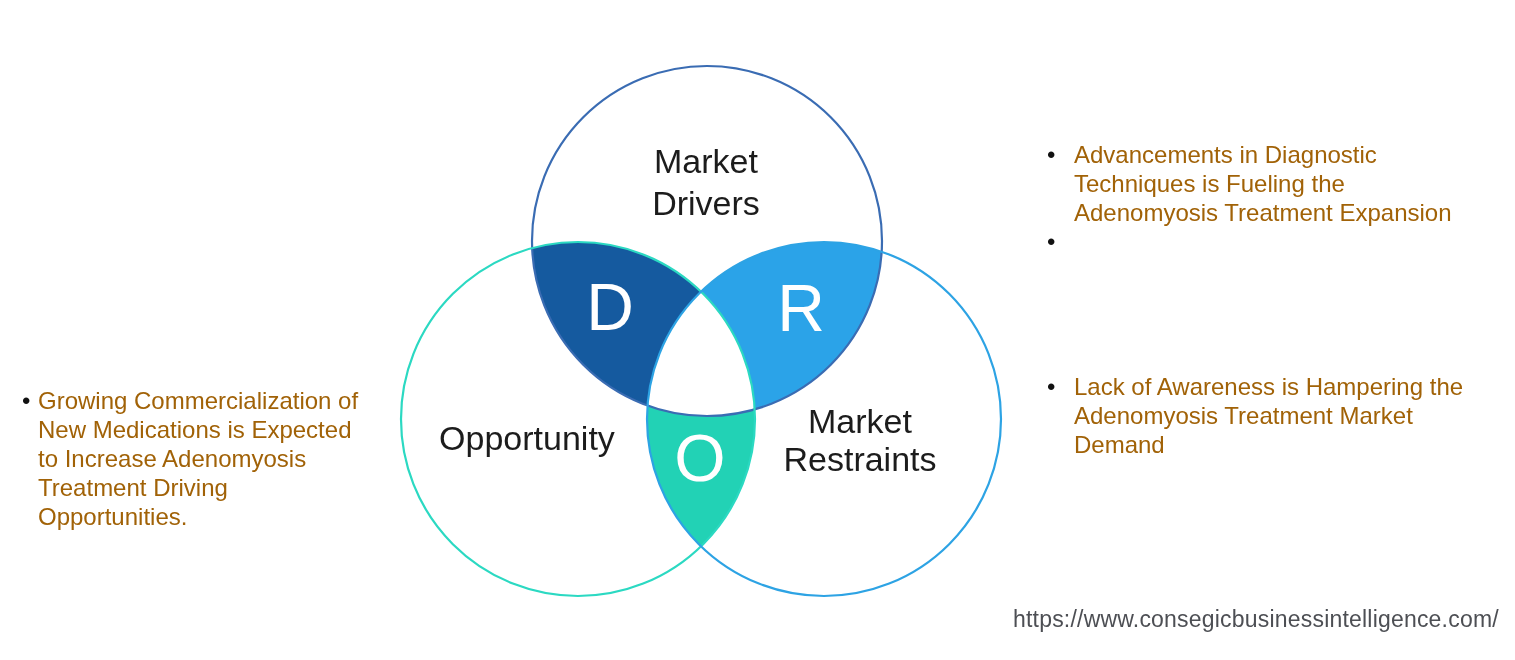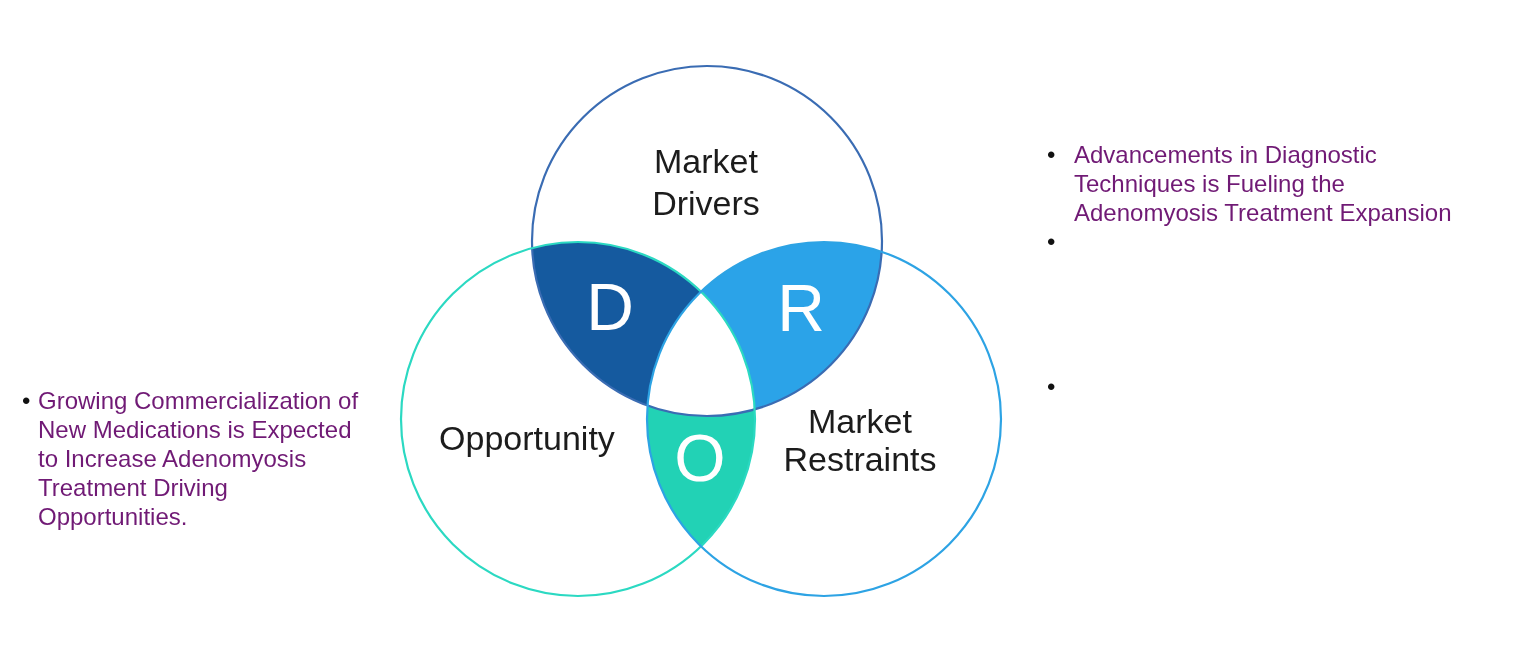--- a/index.html
+++ b/index.html
@@ -14,21 +14,21 @@
   }
   .venn-svg { position: absolute; left: 0; top: 0; }
   .venn-label { font-family: "Liberation Sans", sans-serif; font-size: 34px; fill: #1c1c1c; }
   .venn-letter { font-family: "Liberation Sans", sans-serif; font-size: 66px; fill: #ffffff; }
 
   .bullet-item { display: flex; align-items: flex-start; }
   .bullet-text {
     white-space: pre-line;
     font-size: 24px;
     line-height: 29px;
-    color: #701a75;
+    color: #a16207;
   }
   .bullet-dot {
     font-size: 24px;
     line-height: 29px;
     color: #111111;
     flex: 0 0 auto;
   }
 
   .left-panel { position: absolute; left: 20px; top: 386px; width: 380px; }
   .left-panel .bullet-dot { width: 18px; padding-left: 2px; box-sizing: border-box; }
@@ -115,17 +115,21 @@
 Adenomyosis Treatment Expansion</span>
     </div>
     <div class="bullet-item">
       <span class="bullet-dot">•</span>
     </div>
   </div>
 
   <div class="right-panel-bottom">
     <div class="bullet-item">
       <span class="bullet-dot">•</span>
+      <span class="bullet-text">Lack of Awareness is Hampering the
+Adenomyosis Treatment Market
+Demand</span>
     </div>
   </div>
 
+  <div class="footer-url">https://www.consegicbusinessintelligence.com/</div>
 
 </div>
 
 </body></html>

